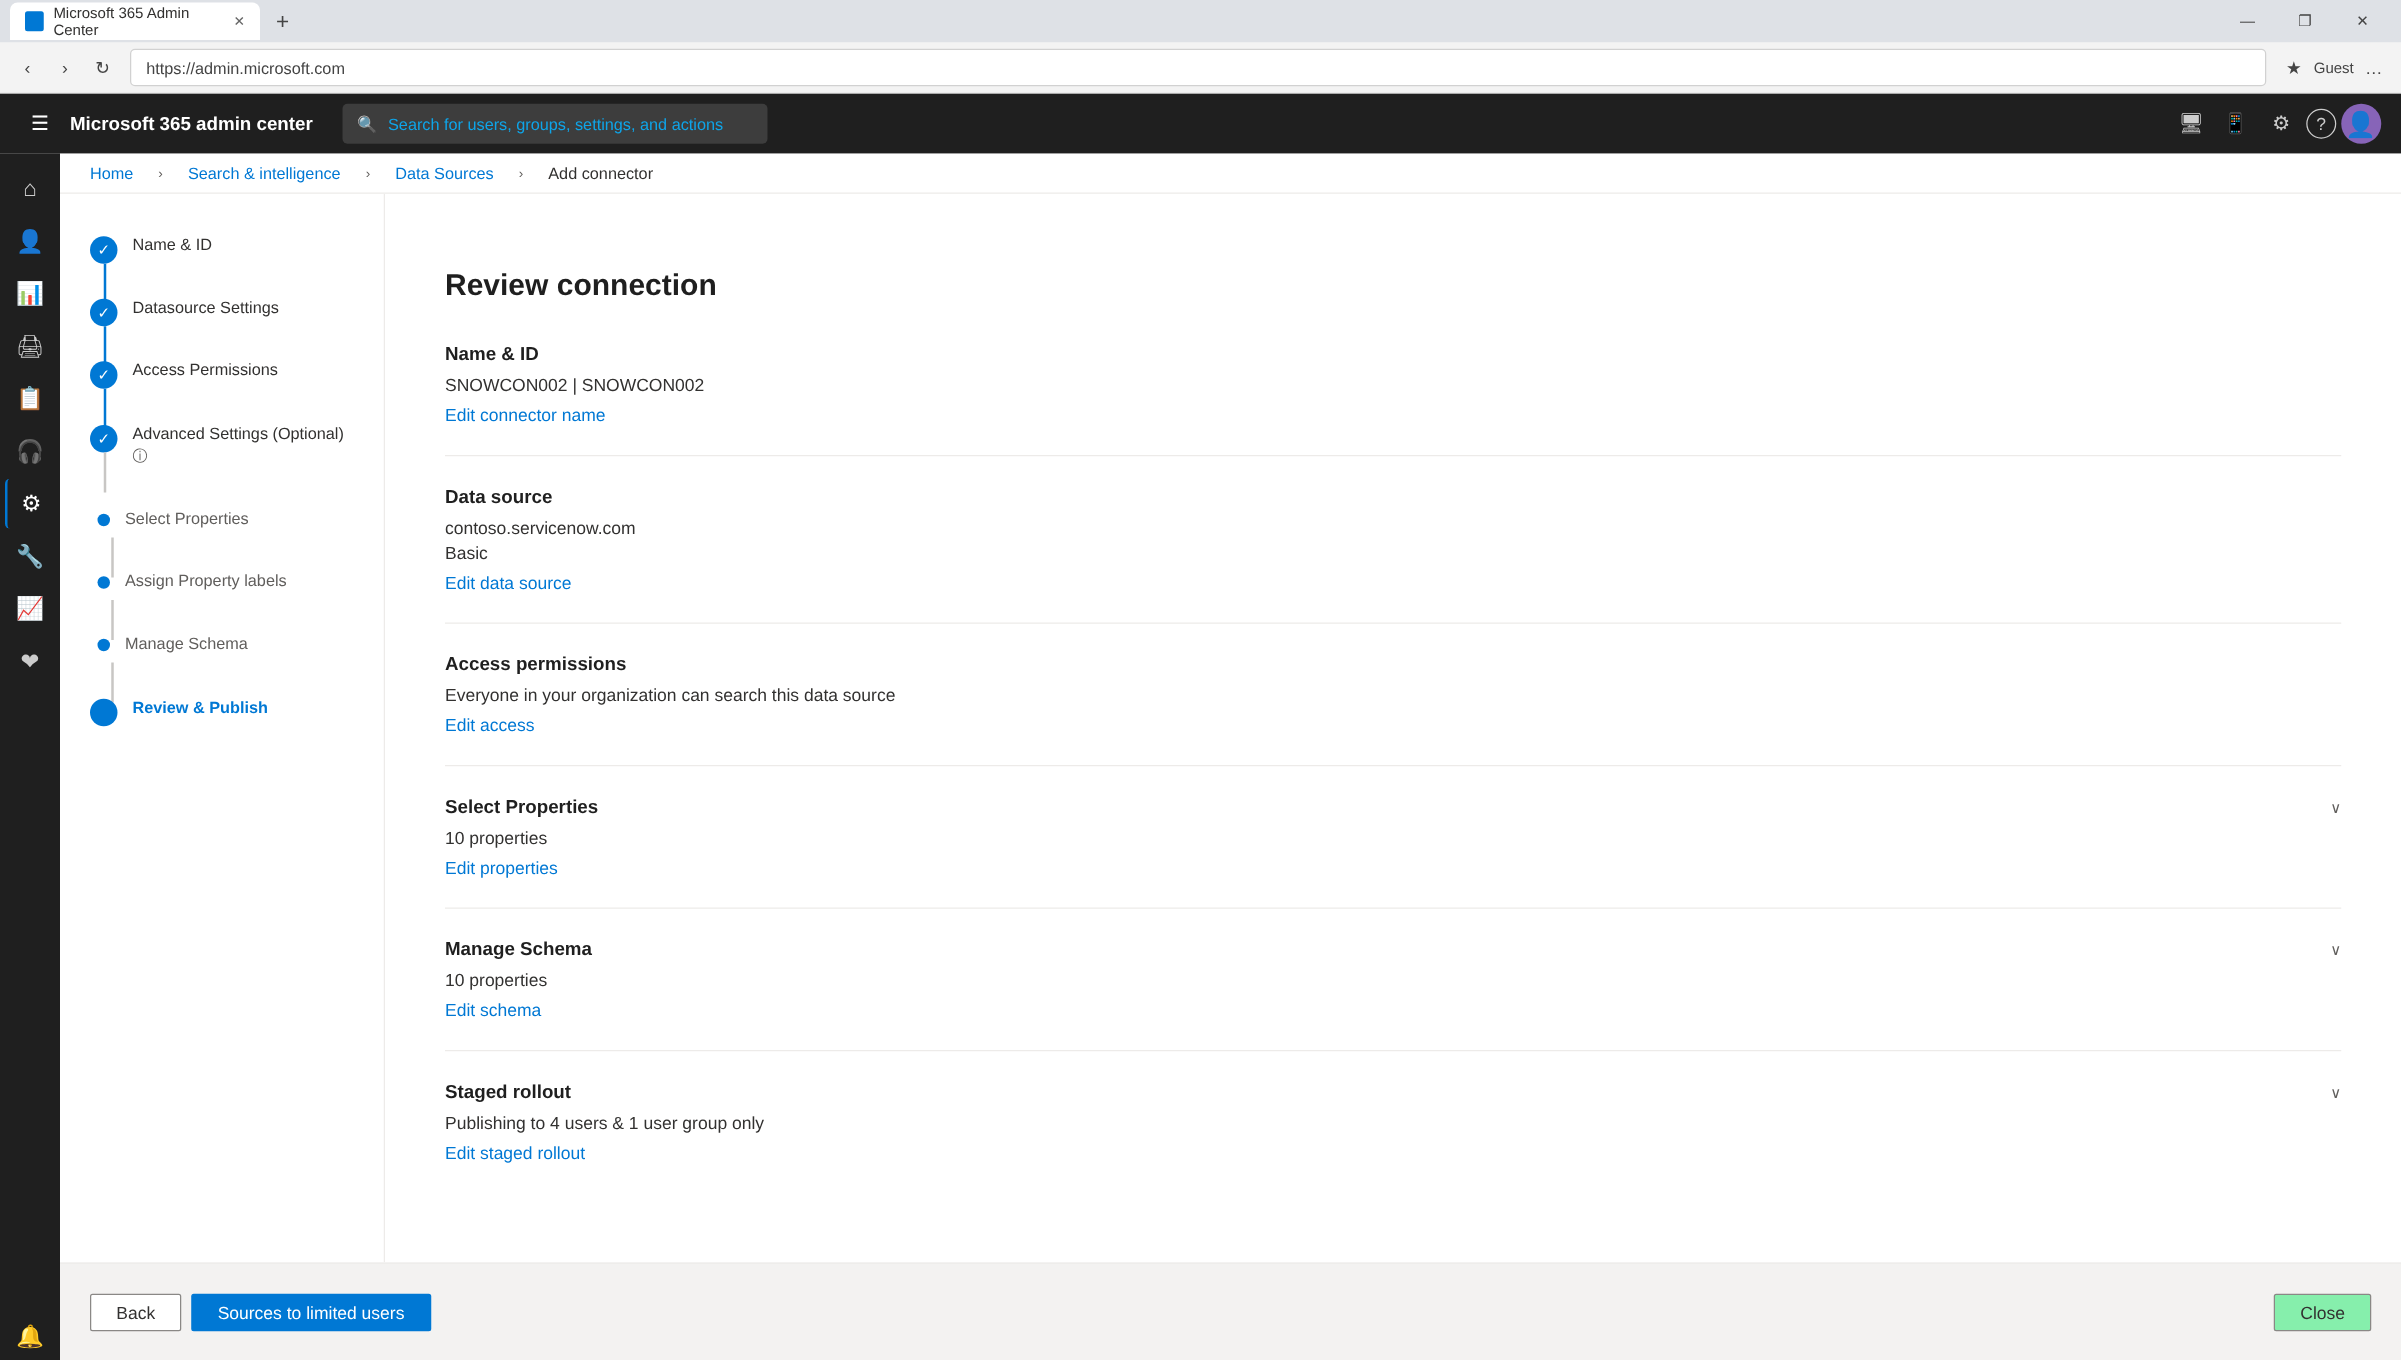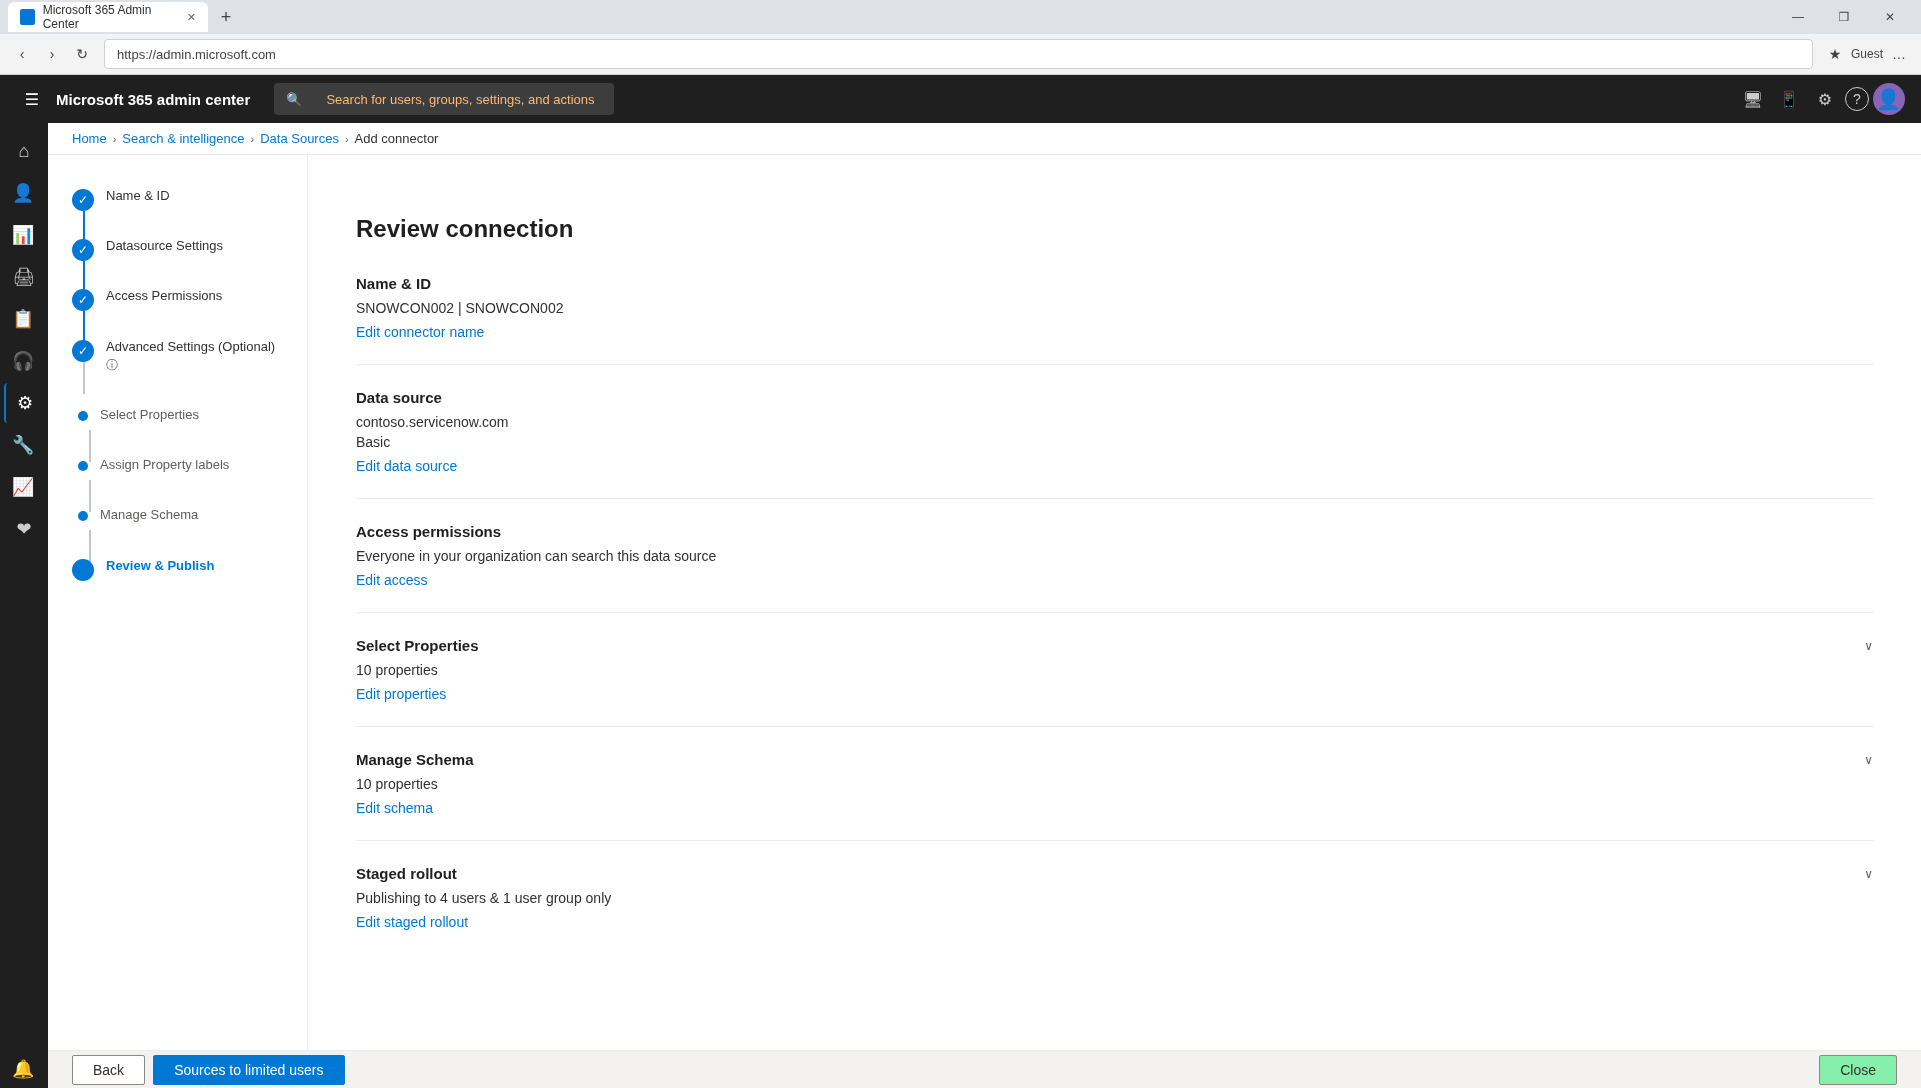--- a/index.html
+++ b/index.html
@@ -174,21 +174,21 @@
     }
     .nav-icon.active { color: #fff; border-left: 2px solid #0078d4; }
     .nav-icon-spacer { flex: 1; }
 
     
     .breadcrumb-bar {
       background: #fff;
       padding: 8px 24px;
       display: flex;
       align-items: center;
-      gap: 6px;
+      gap: 20px;
       font-size: 13px;
       color: #605e5c;
       border-bottom: 1px solid #edebe9;
       flex-shrink: 0;
     }
     .breadcrumb-link { color: #0078d4; cursor: pointer; text-decoration: none; }
     .breadcrumb-sep { color: #605e5c; font-size: 11px; }
     .breadcrumb-current { color: #323130; font-weight: 500; }
 
     
@@ -301,21 +301,21 @@
       cursor: pointer;
       font-size: 14px;
       text-decoration: none;
       display: inline-block;
       margin-top: 4px;
     }
 
     
     .bottom-bar {
       background: #f3f2f1;
-      padding: 4px 24px;
+      padding: 24px 24px;
       display: flex;
       gap: 8px;
       border-top: 1px solid #edebe9;
       align-items: center;
       flex-shrink: 0;
       justify-content: space-between;
     }
     .btn-back {
       padding: 6px 20px;
       background: #fff;
@@ -381,21 +381,21 @@
   </div>
 </div>
 
 <div class="app-container">
 
   <div class="app-topbar">
     <div class="topbar-hamburger">☰</div>
     <div class="topbar-logo">Microsoft 365 admin center</div>
     <div class="topbar-search">
       <span>🔍</span>
-      <span style="color:#fdba74;margin-left:16px;">Search for users, groups, settings, and actions</span>
+      <span style="color:#0ea5e9;">Search for users, groups, settings, and actions</span>
     </div>
     <div class="topbar-right">
       <div class="topbar-icon-btn">🖥</div>
       <div class="topbar-icon-btn">📱</div>
       <div class="topbar-icon-btn">⚙</div>
       <div class="topbar-icon-btn" style="font-size:14px; border:1px solid #ccc; border-radius:50%; width:24px; height:24px;">?</div>
       <div class="topbar-avatar">
         <span style="font-size:20px;">👤</span>
       </div>
     </div>

